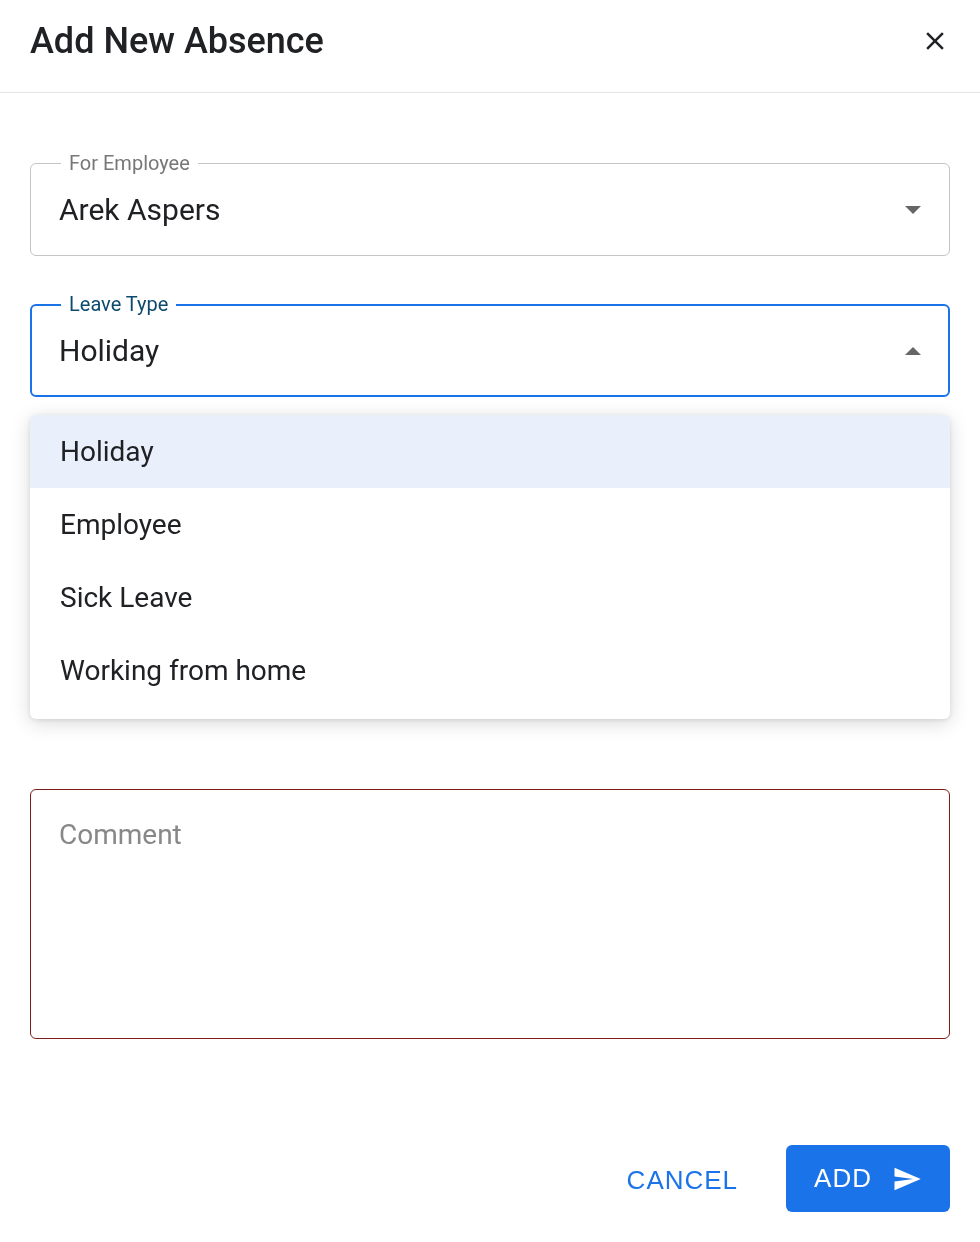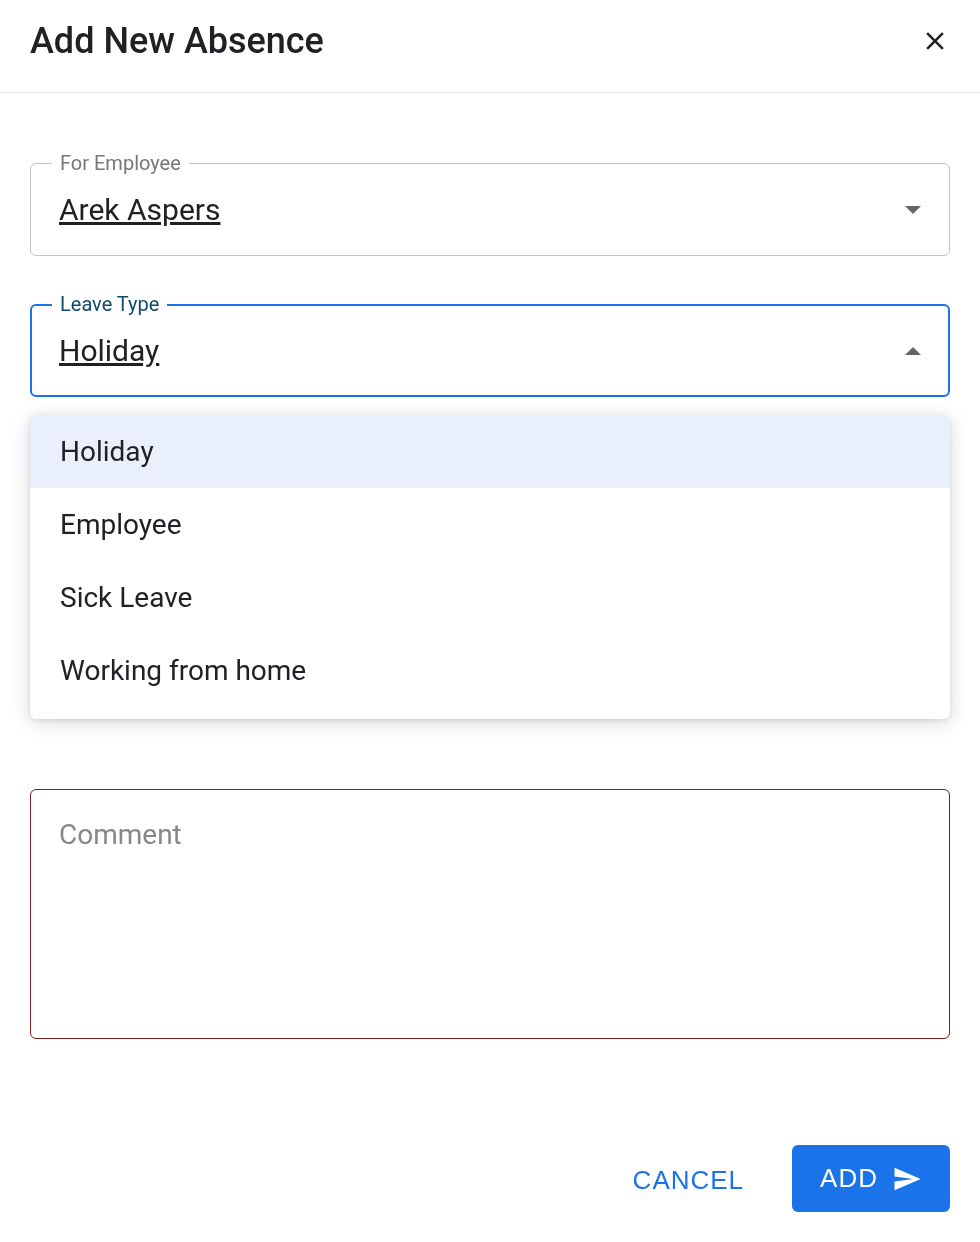--- a/index.html
+++ b/index.html
@@ -42,42 +42,41 @@
     .field-wrapper {
       position: relative;
       margin-bottom: 48px;
     }
     .field-wrapper.focused {
       margin-bottom: 0;
     }
     .field-label {
       position: absolute;
       top: -12px;
-      left: 22px;
+      left: 31px;
       background: #fff;
       padding: 0 8px;
       font-size: 20px;
       color: #777;
     }
     .field-label.focused {
       color: #0c4a6e;
     }
     .select-field {
       width: 100%;
       border: 1px solid #c4c4c4;
       border-radius: 6px;
       padding: 28px 28px;
       font-size: 30px;
       color: #202124;
       display: flex;
       justify-content: space-between;
       align-items: center;
       cursor: pointer;
       background: #fff;
-      text-decoration: underline;
     }
     .select-field.focused {
       border: 2px solid #1a73e8;
       padding: 27px 27px;
     }
     .dropdown-icon {
       width: 0;
       height: 0;
       border-left: 8px solid transparent;
       border-right: 8px solid transparent;
@@ -145,21 +144,21 @@
       border: none;
       border-radius: 6px;
       color: #fff;
       font-size: 26px;
       font-weight: 500;
       letter-spacing: 1px;
       cursor: pointer;
       padding: 18px 28px;
       display: flex;
       align-items: center;
-      gap: 14px;
+      gap: 20px;
     }
     .add-btn svg {
       width: 30px;
       height: 30px;
       fill: #fff;
     }
   </style>
 </head>
 <body>
 

